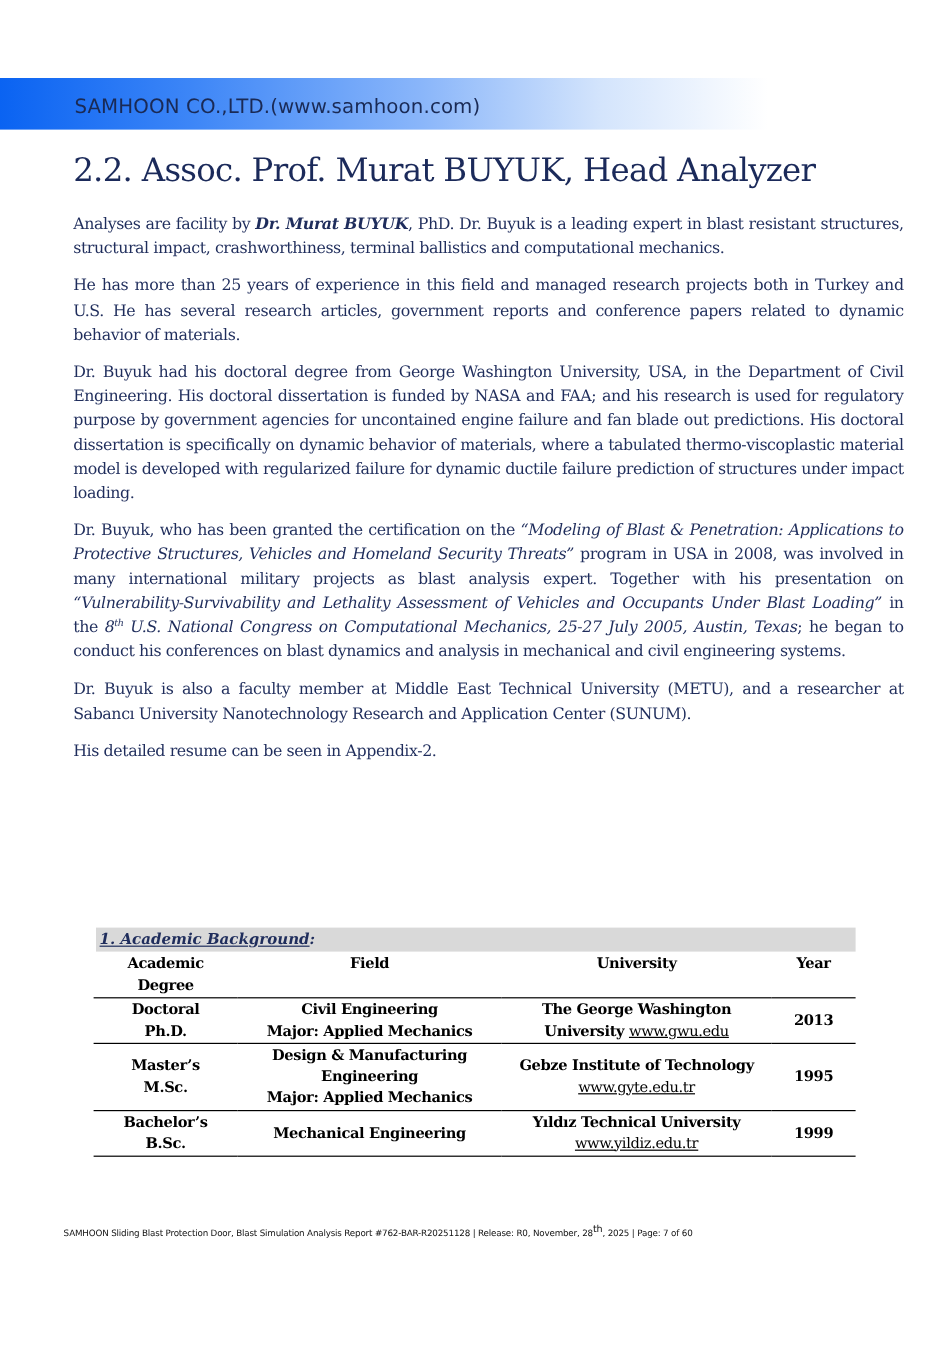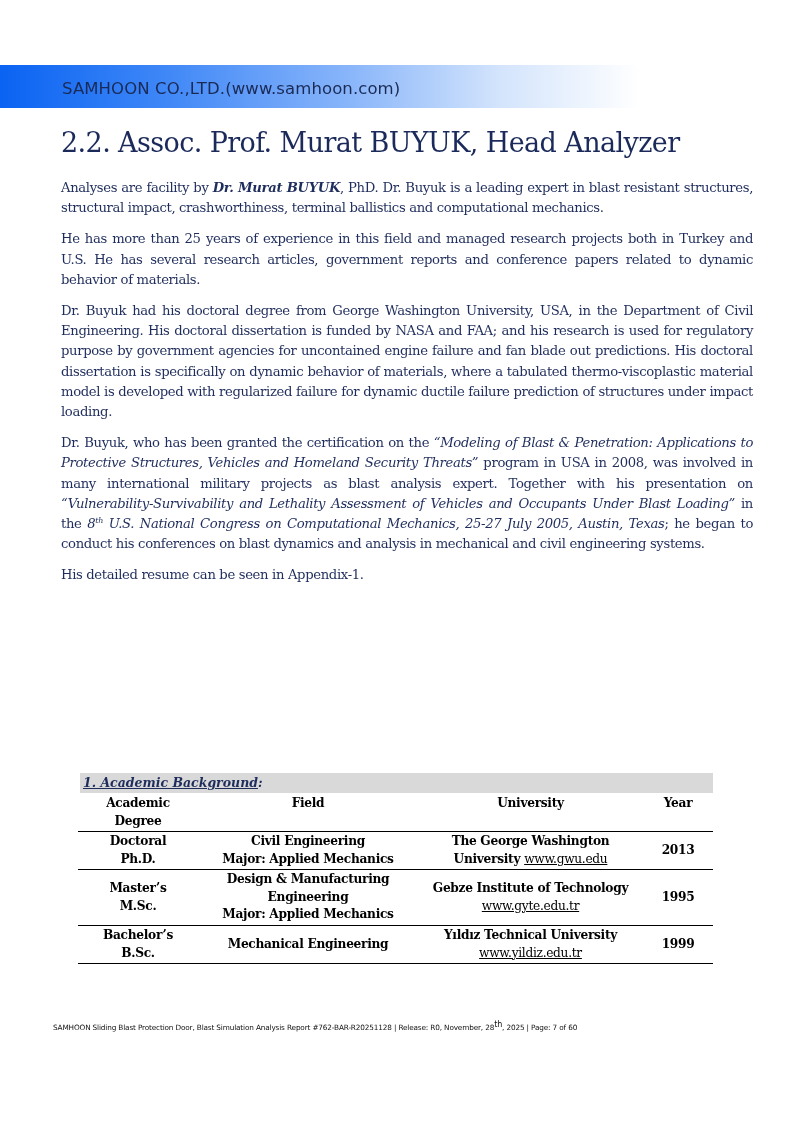--- a/index.html
+++ b/index.html
@@ -41,22 +41,23 @@
 <div class="body">
   <p class="para"><span>Analyses are facility by </span><b><i>Dr. Murat BUYUK</i></b><span>, PhD. Dr. Buyuk is a leading expert in blast resistant structures, structural impact, crashworthiness, terminal ballistics and computational mechanics.</span></p>
 
   <p class="para">He has more than 25 years of experience in this field and managed research projects both in Turkey and U.S. He has several research articles, government reports and conference papers related to dynamic behavior of materials.</p>
 
   <p class="para">Dr. Buyuk had his doctoral degree from George Washington University, USA, in the Department of Civil Engineering. His doctoral dissertation is funded by NASA and FAA; and his research is used for regulatory purpose by government agencies for uncontained engine failure and fan blade out predictions. His doctoral dissertation is specifically on dynamic behavior of materials, where a tabulated thermo-viscoplastic material model is developed with regularized failure for dynamic ductile failure prediction of structures under impact loading.</p>
 
   <p class="para"><span>Dr. Buyuk, who has been granted the certification on the </span><i>“Modeling of Blast &amp; Penetration: Applications to Protective Structures, Vehicles and Homeland Security Threats”</i><span> program in USA in 2008, was involved in many international military projects as blast analysis expert. Together with his presentation on </span><i>“Vulnerability-Survivability and Lethality Assessment of Vehicles and Occupants Under Blast Loading”</i><span> in the </span><i><span>8</span><sup>th</sup><span> U.S. National Congress on Computational Mechanics, 25-27 July 2005, Austin, Texas</span></i><span>; he began to conduct his conferences on blast dynamics and analysis in mechanical and civil engineering systems.</span></p>
 
 
+  <p class="para">Dr. Buyuk is also a faculty member at Middle East Technical University (METU), and a researcher at Sabancı University Nanotechnology Research and Application Center (SUNUM).</p>
 
-  <p class="para">His detailed resume can be seen in Appendix-1.</p>
+  <p class="para">His detailed resume can be seen in Appendix-2.</p>
 </div>
 
 <div class="table-wrap">
   <div class="table-caption"><span class="u">1. Academic Background</span><span>:</span></div>
   <table>
     <thead>
       <tr>
         <th class="c1" style="padding:2px 0 1px 0;">Academic<br>Degree</th>
         <th class="c2" style="padding-top:2px;">Field</th>
         <th class="c3" style="padding-top:2px;">University</th>

